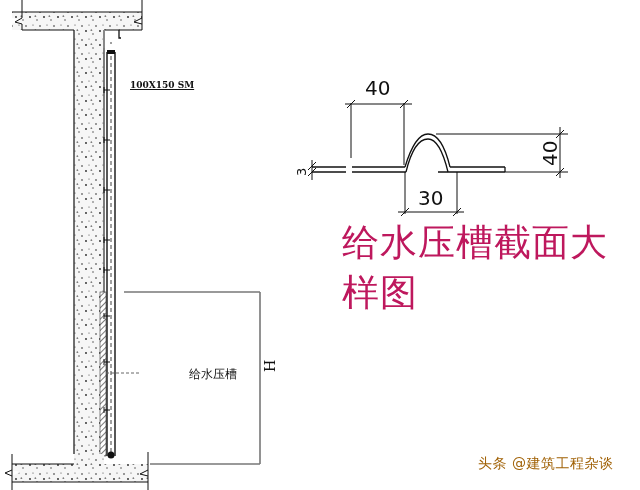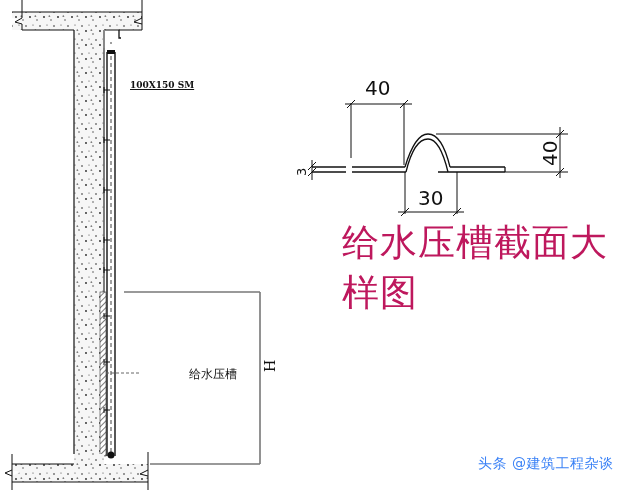--- a/index.html
+++ b/index.html
@@ -1,20 +1,20 @@
 <!DOCTYPE html>
 <html><head>
   <meta charset="utf-8">
   <style>
     html, body { margin:0; padding:0; background:#ffffff; }
     body { width:640px; height:490px; position:relative; overflow:hidden; font-family:"DejaVu Sans", sans-serif; }
     svg { position:absolute; left:0; top:0; }
     .lbl { position:absolute; color:#111; white-space:nowrap; }
     .small-label { font-size:11px; font-family:"DejaVu Sans", sans-serif; }
-    .wm { position:absolute; left:478px; top:455px; font-size:14px; color:#3b82f6; letter-spacing:0.5px; }
+    .wm { position:absolute; left:478px; top:455px; font-size:14px; color:#a16207; letter-spacing:0.5px; }
     .title { position:absolute; left:342px; top:218px; font-size:37px; font-family:"DejaVu Serif", serif; color:#be185d; letter-spacing:1px; font-weight:normal; }
     .dimnum { position:absolute; font-size:20px; font-family:"DejaVu Sans", sans-serif; color:#111; }
   </style>
 </head>
 <body>
 
 <svg width="640" height="490" viewBox="0 0 640 490">
   <defs>
     <pattern id="concrete" width="14" height="14" patternUnits="userSpaceOnUse">
       <rect width="14" height="14" fill="#f6f6f6"></rect>

